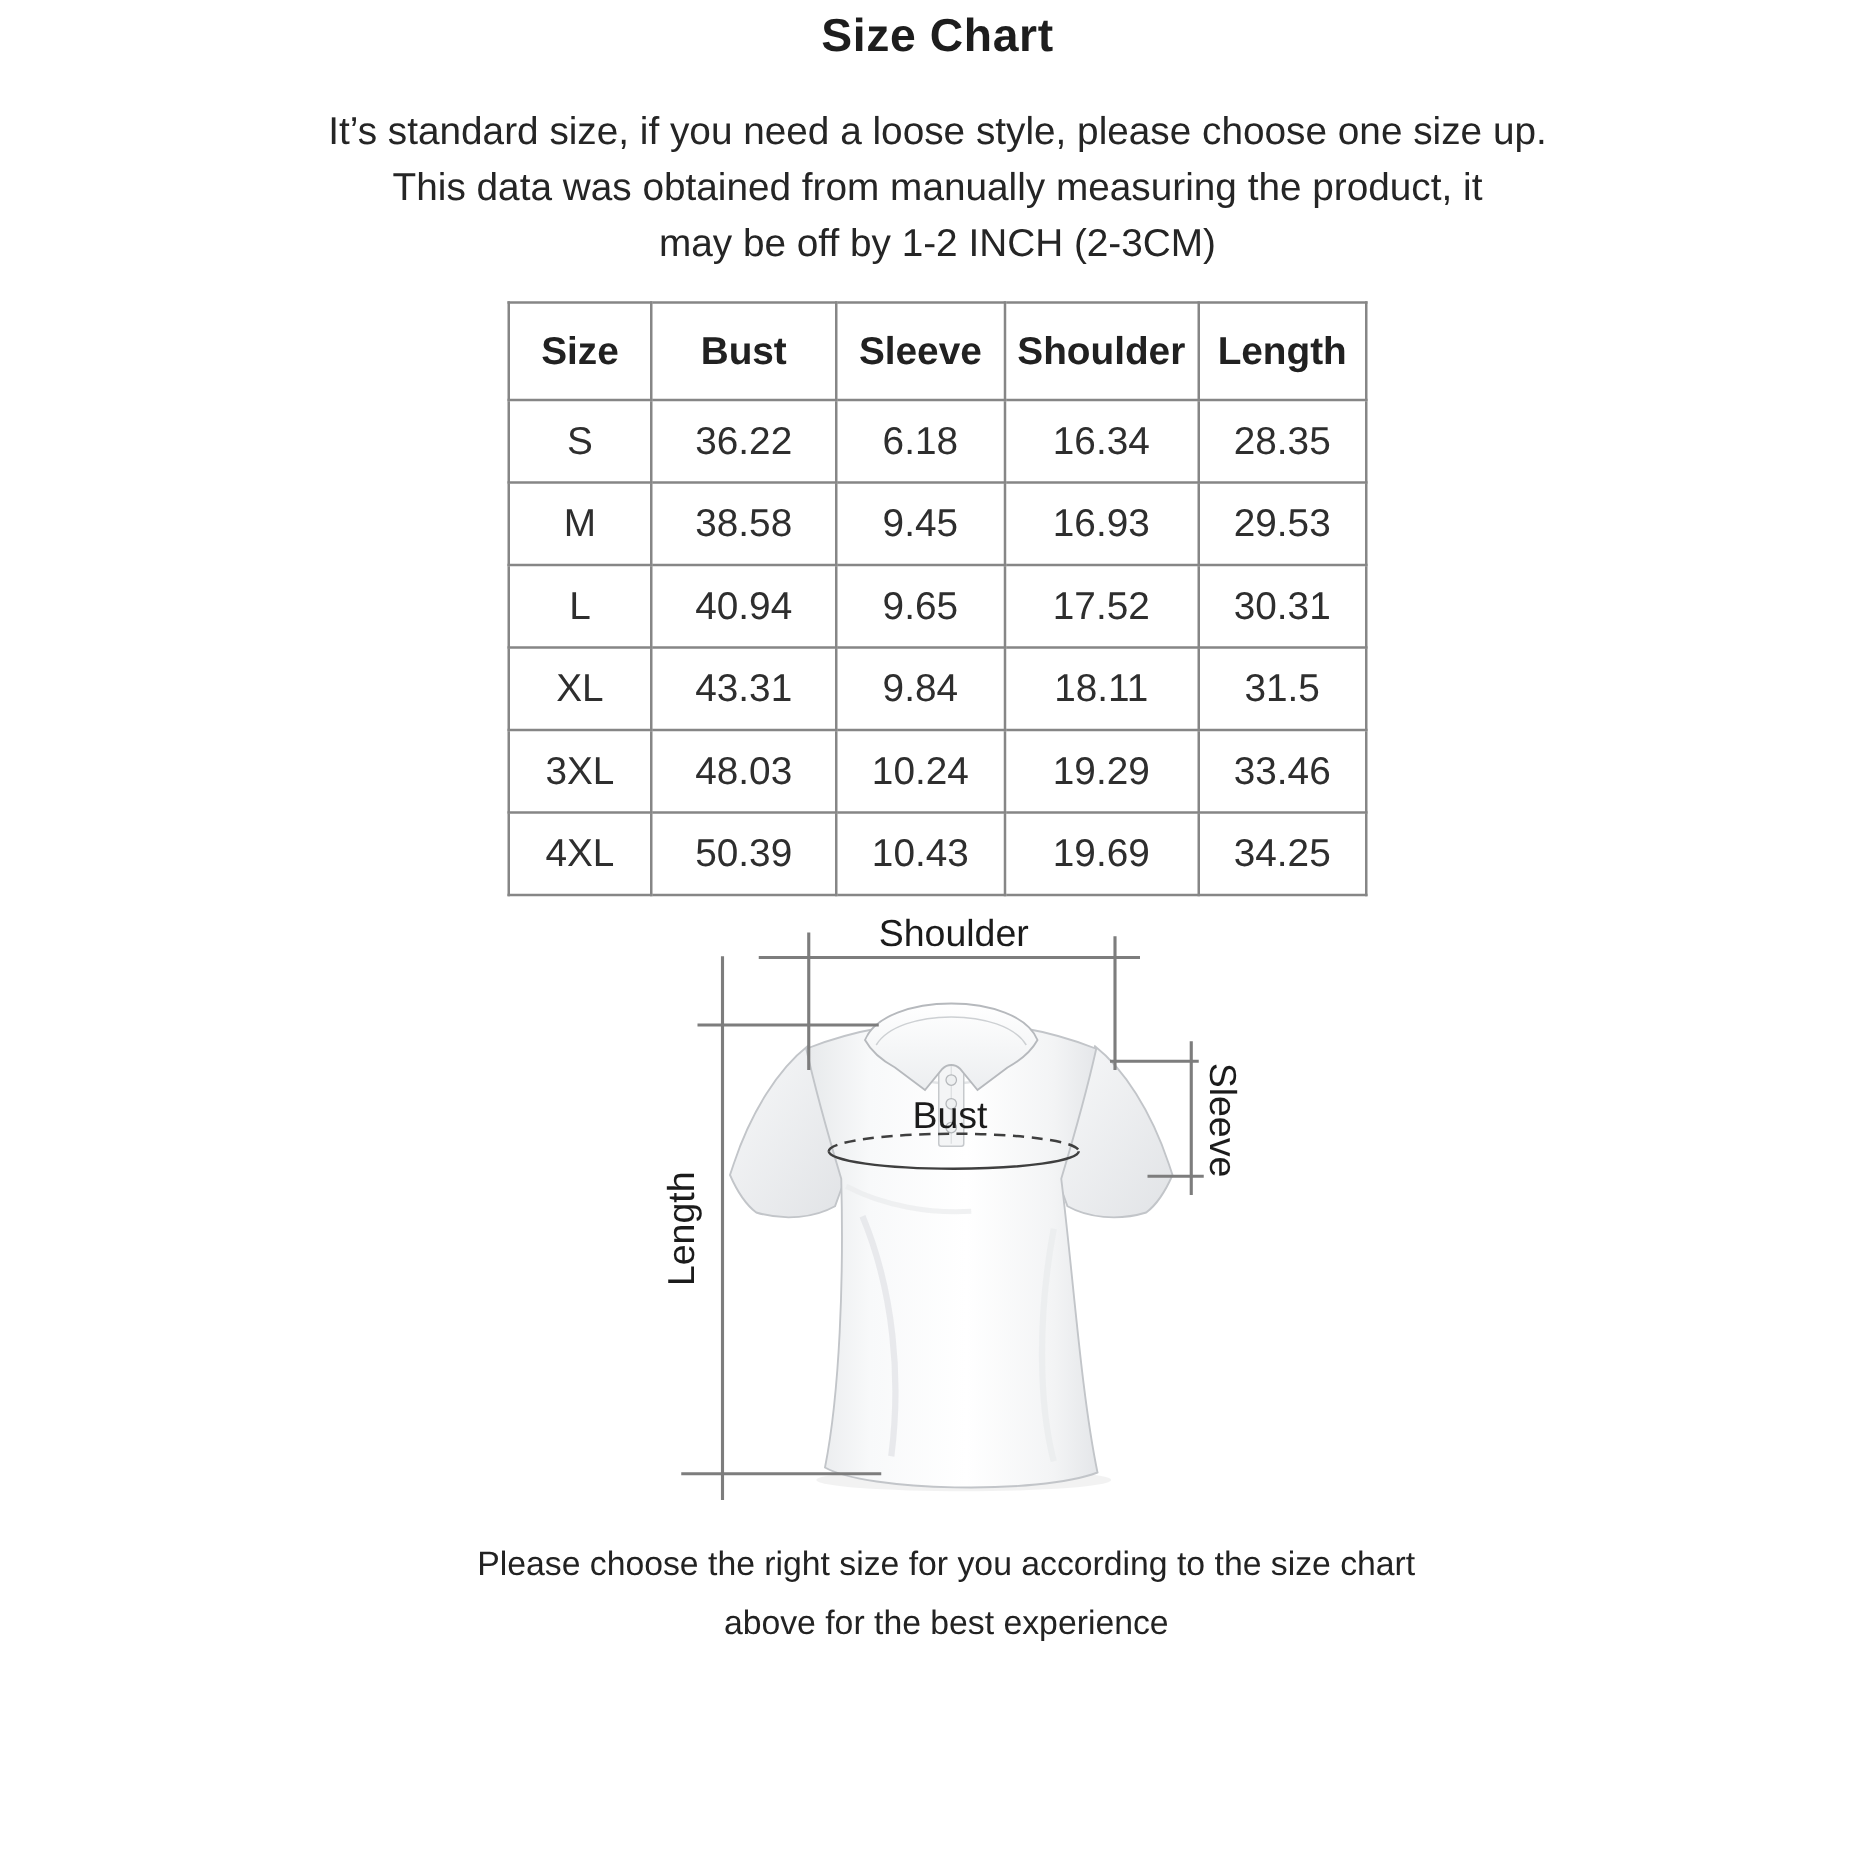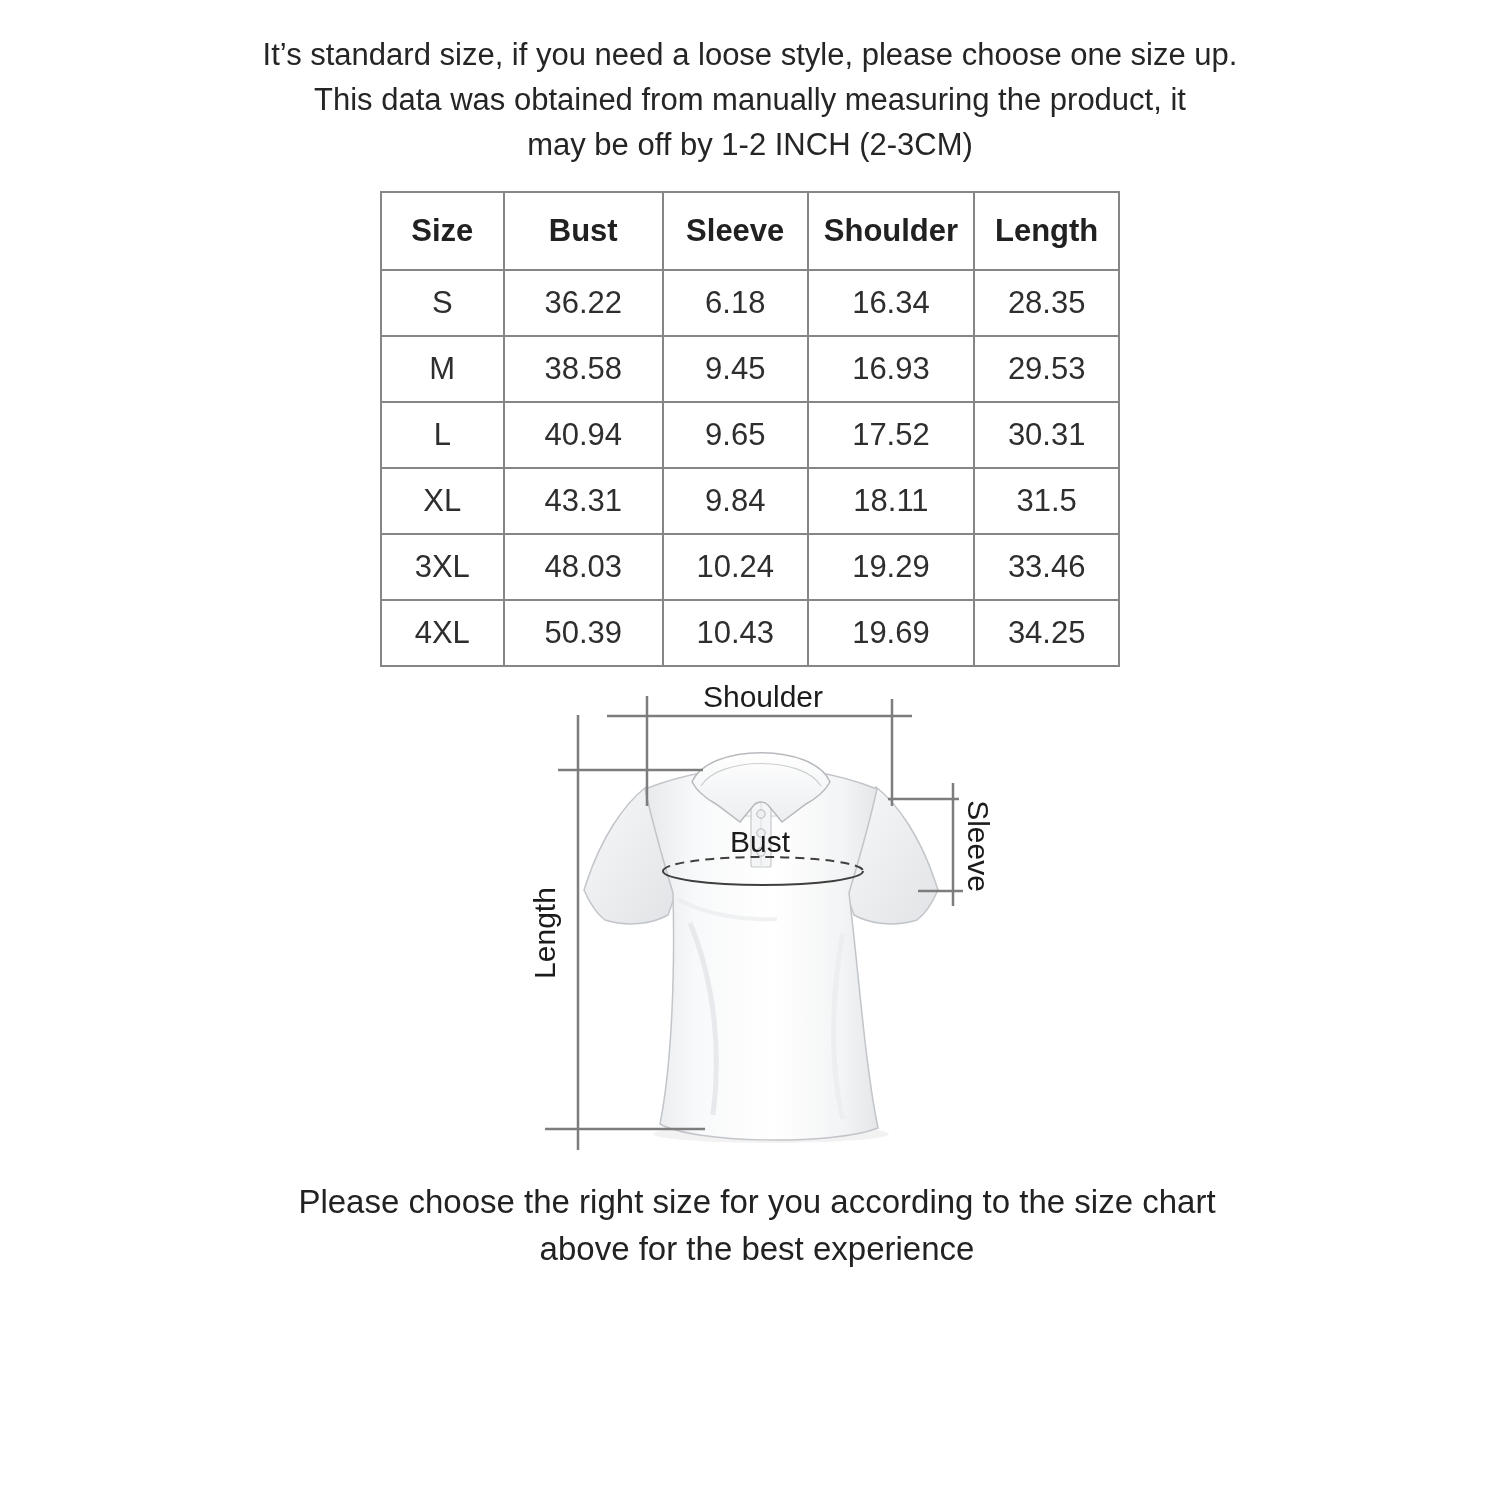--- a/index.html
+++ b/index.html
@@ -22,51 +22,52 @@
     margin:32px auto 0;
     font-size:31px;line-height:45px;color:#252525;
     white-space:pre-line;
   }
   .unit{
     margin:16px 0 0;
     font-size:33px;font-weight:700;color:#1d1d1d;
   }
   table.size-chart{
     margin:24px auto 0;
-    width:740px;
+    width:688px;
     border-collapse:collapse;
     table-layout:fixed;
   }
   table.size-chart th, table.size-chart td{
     border:2px solid #868686;
     text-align:center;vertical-align:middle;
     font-size:31px;color:#2e2e2e;
     padding:0;
   }
   table.size-chart th{
     height:76px;font-weight:700;color:#212121;
   }
   table.size-chart td{height:64px;}
   .diagram{
     width:510px;height:475px;
     margin:16px auto 0;
     transform:translateX(30px);
   }
   .footer-note{
     margin:20px auto 0;
-    font-size:33px;line-height:47px;color:#222222;
+    font-size:27px;line-height:47px;color:#222222;
     white-space:pre-line;
     padding-left:14px;
   }
 </style>
 </head>
 <body>
 
 <div class="page">
 
+  <h1 class="title">Size Chart</h1>
 
   <p class="desc">It’s standard size, if you need a loose style, please choose one size up.
 This data was obtained from manually measuring the product, it
 may be off by 1-2 INCH (2-3CM)</p>
 
 
   <table class="size-chart">
     <colgroup>
       <col style="width:16.6%">
       <col style="width:21.6%">

